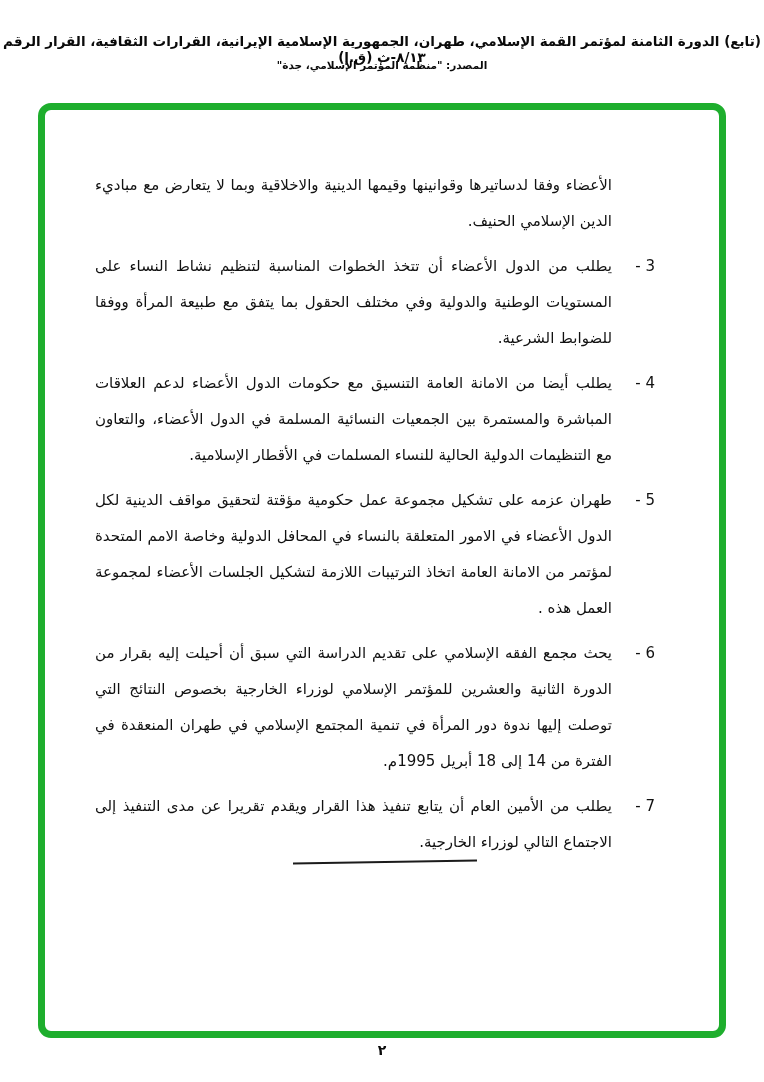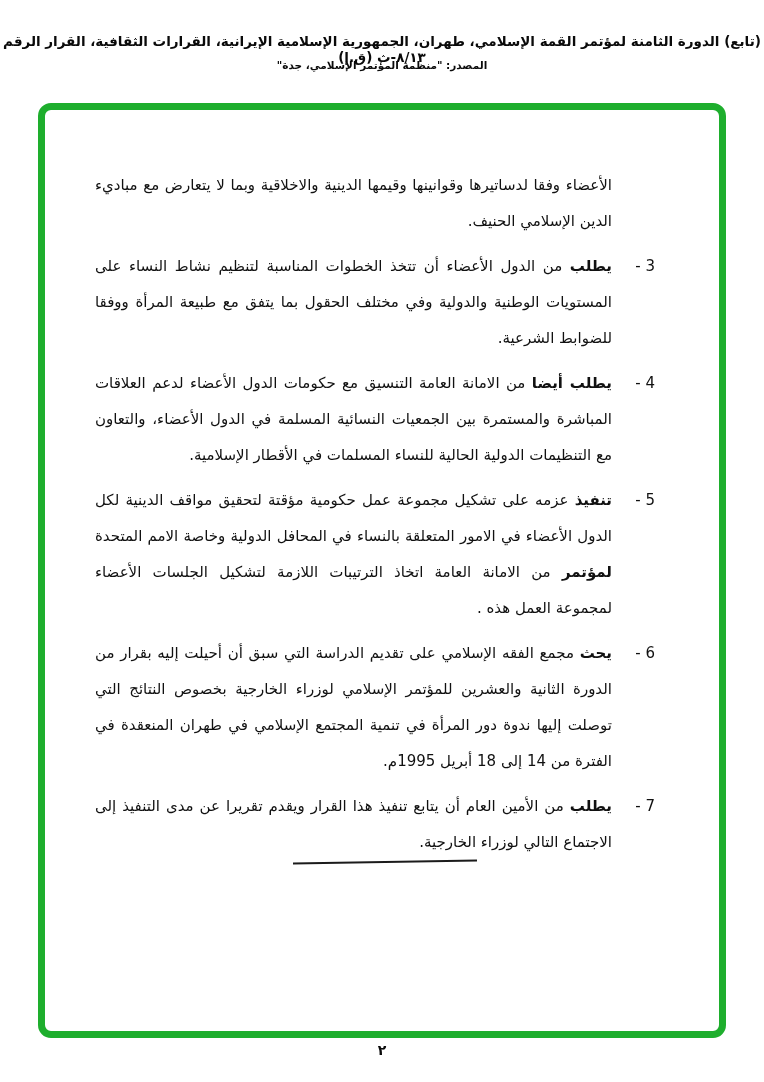--- a/index.html
+++ b/index.html
@@ -27,21 +27,21 @@
     direction:rtl;font-size:15px;line-height:36px;text-align:justify;
     color:#111;
   }
   .intro{margin:0 43px 9px 0;}
   .item{display:flex;direction:rtl;margin:0 0 9px 0;}
   .item .num{
     flex:0 0 43px;white-space:nowrap;font-size:15px;
     text-align:right;
   }
   .item .txt{flex:1 1 auto;text-align:justify;}
-  .b{font-weight:700;}
+  .b{font-weight:400;}
   
   .divider{
     position:absolute;left:293px;top:861px;width:184px;height:2px;
     background:#1b1b1b;transform:rotate(-1deg);
   }
   
   .pageno{
     position:absolute;left:0;right:0;top:1042px;text-align:center;
     font-size:14px;font-weight:700;color:#0a0a0a;
   }
@@ -62,21 +62,21 @@
     <div class="txt"><span class="b">يطلب</span><span> من الدول الأعضاء أن تتخذ الخطوات المناسبة لتنظيم نشاط النساء على المستويات الوطنية والدولية وفي مختلف الحقول بما يتفق مع طبيعة المرأة ووفقا للضوابط الشرعية.</span></div>
   </div>
 
   <div class="item">
     <div class="num">4 -</div>
     <div class="txt"><span class="b">يطلب أيضا</span><span> من الامانة العامة التنسيق مع حكومات الدول الأعضاء لدعم العلاقات المباشرة والمستمرة بين الجمعيات النسائية المسلمة في الدول الأعضاء، والتعاون مع التنظيمات الدولية الحالية للنساء المسلمات في الأقطار الإسلامية.</span></div>
   </div>
 
   <div class="item">
     <div class="num">5 -</div>
-    <div class="txt"><span class="b">تنفيذ</span><span> عزمه على تشكيل مجموعة عمل حكومية مؤقتة لتحقيق مواقف الدينية لكل الدول الأعضاء في الامور المتعلقة بالنساء في المحافل الدولية وخاصة الامم المتحدة </span><span class="b">لمؤتمر</span><span> من الامانة العامة اتخاذ الترتيبات اللازمة لتشكيل الجلسات الأعضاء لمجموعة العمل هذه .</span></div>
+    <div class="txt"><span class="b">طهران</span><span> عزمه على تشكيل مجموعة عمل حكومية مؤقتة لتحقيق مواقف الدينية لكل الدول الأعضاء في الامور المتعلقة بالنساء في المحافل الدولية وخاصة الامم المتحدة </span><span class="b">لمؤتمر</span><span> من الامانة العامة اتخاذ الترتيبات اللازمة لتشكيل الجلسات الأعضاء لمجموعة العمل هذه .</span></div>
   </div>
 
   <div class="item">
     <div class="num">6 -</div>
     <div class="txt"><span class="b">يحث</span><span> مجمع الفقه الإسلامي على تقديم الدراسة التي سبق أن أحيلت إليه بقرار من الدورة الثانية والعشرين للمؤتمر الإسلامي لوزراء الخارجية بخصوص النتائج التي توصلت إليها ندوة دور المرأة في تنمية المجتمع الإسلامي في طهران المنعقدة في الفترة من 14 إلى 18 أبريل 1995م.</span></div>
   </div>
 
   <div class="item">
     <div class="num">7 -</div>
     <div class="txt"><span class="b">يطلب</span><span> من الأمين العام أن يتابع تنفيذ هذا القرار ويقدم تقريرا عن مدى التنفيذ إلى الاجتماع التالي لوزراء الخارجية.</span></div>

